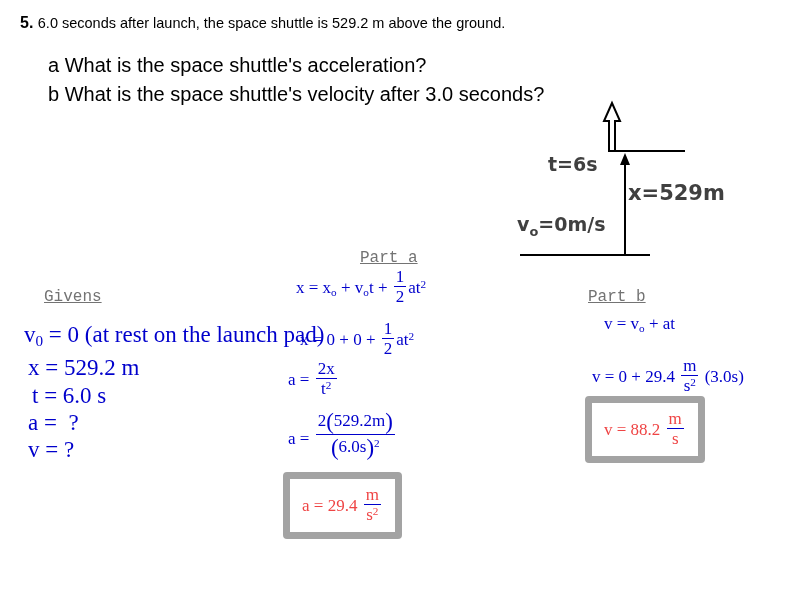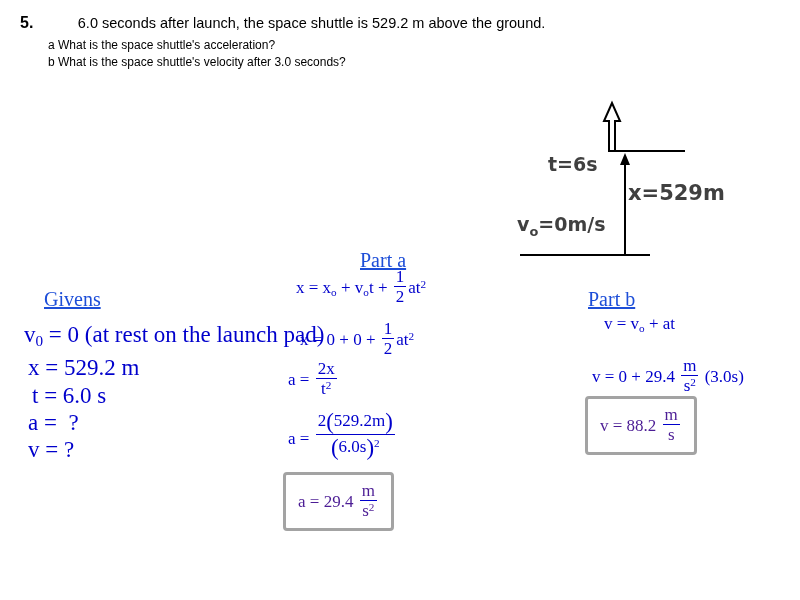--- a/index.html
+++ b/index.html
@@ -26,26 +26,25 @@
     left: 20px;
     top: 14px;
     width: 700px;
   }
   #problem .qnum {
     font-weight: bold;
     font-size: 16px;
   }
   #problem .qtext {
     font-size: 14.5px;
-    margin-left: 40px;
   }
   #problem .parts {
-    margin-top: 5px;
+    margin-top: 19px;
     margin-left: 28px;
-    font-size: 12px;
+    font-size: 20px;
     line-height: 1.45;
   }
 
   
   #diagram {
     position: absolute;
     left: 500px;
     top: 95px;
     width: 280px;
     height: 180px;
@@ -82,23 +81,23 @@
   
   .math {
     position: absolute;
     color: #0000cc;
     font-family: "Liberation Serif", serif;
     font-size: 17px;
     white-space: nowrap;
   }
   .heading {
     position: absolute;
-    color: #1d4ed8;
-    font-family: Liberation Serif, serif;
-    font-size: 20px;
+    color: #737373;
+    font-family: Liberation Mono, monospace;
+    font-size: 16px;
     text-decoration: underline;
   }
   sub.s {
     font-size: 0.66em;
     vertical-align: -0.28em;
   }
   sup.s {
     font-size: 0.66em;
     vertical-align: 0.45em;
   }
@@ -114,23 +113,23 @@
     line-height: 1.05;
   }
   .frac .den {
     display: block;
     border-top: 1.3px solid #0000cc;
     padding: 0 2px;
     line-height: 1.15;
   }
   .boxed {
     position: absolute;
-    border: 3px solid #a3a3a3;
+    border: 7px solid #a3a3a3;
     border-radius: 4px;
-    color: #4c1d95;
+    color: #ef4444;
     font-family: "Liberation Serif", serif;
     font-size: 17px;
     padding: 7px 12px 8px 12px;
     white-space: nowrap;
   }
 
   
   #givens-head {
     left: 44px;
     top: 288px;

